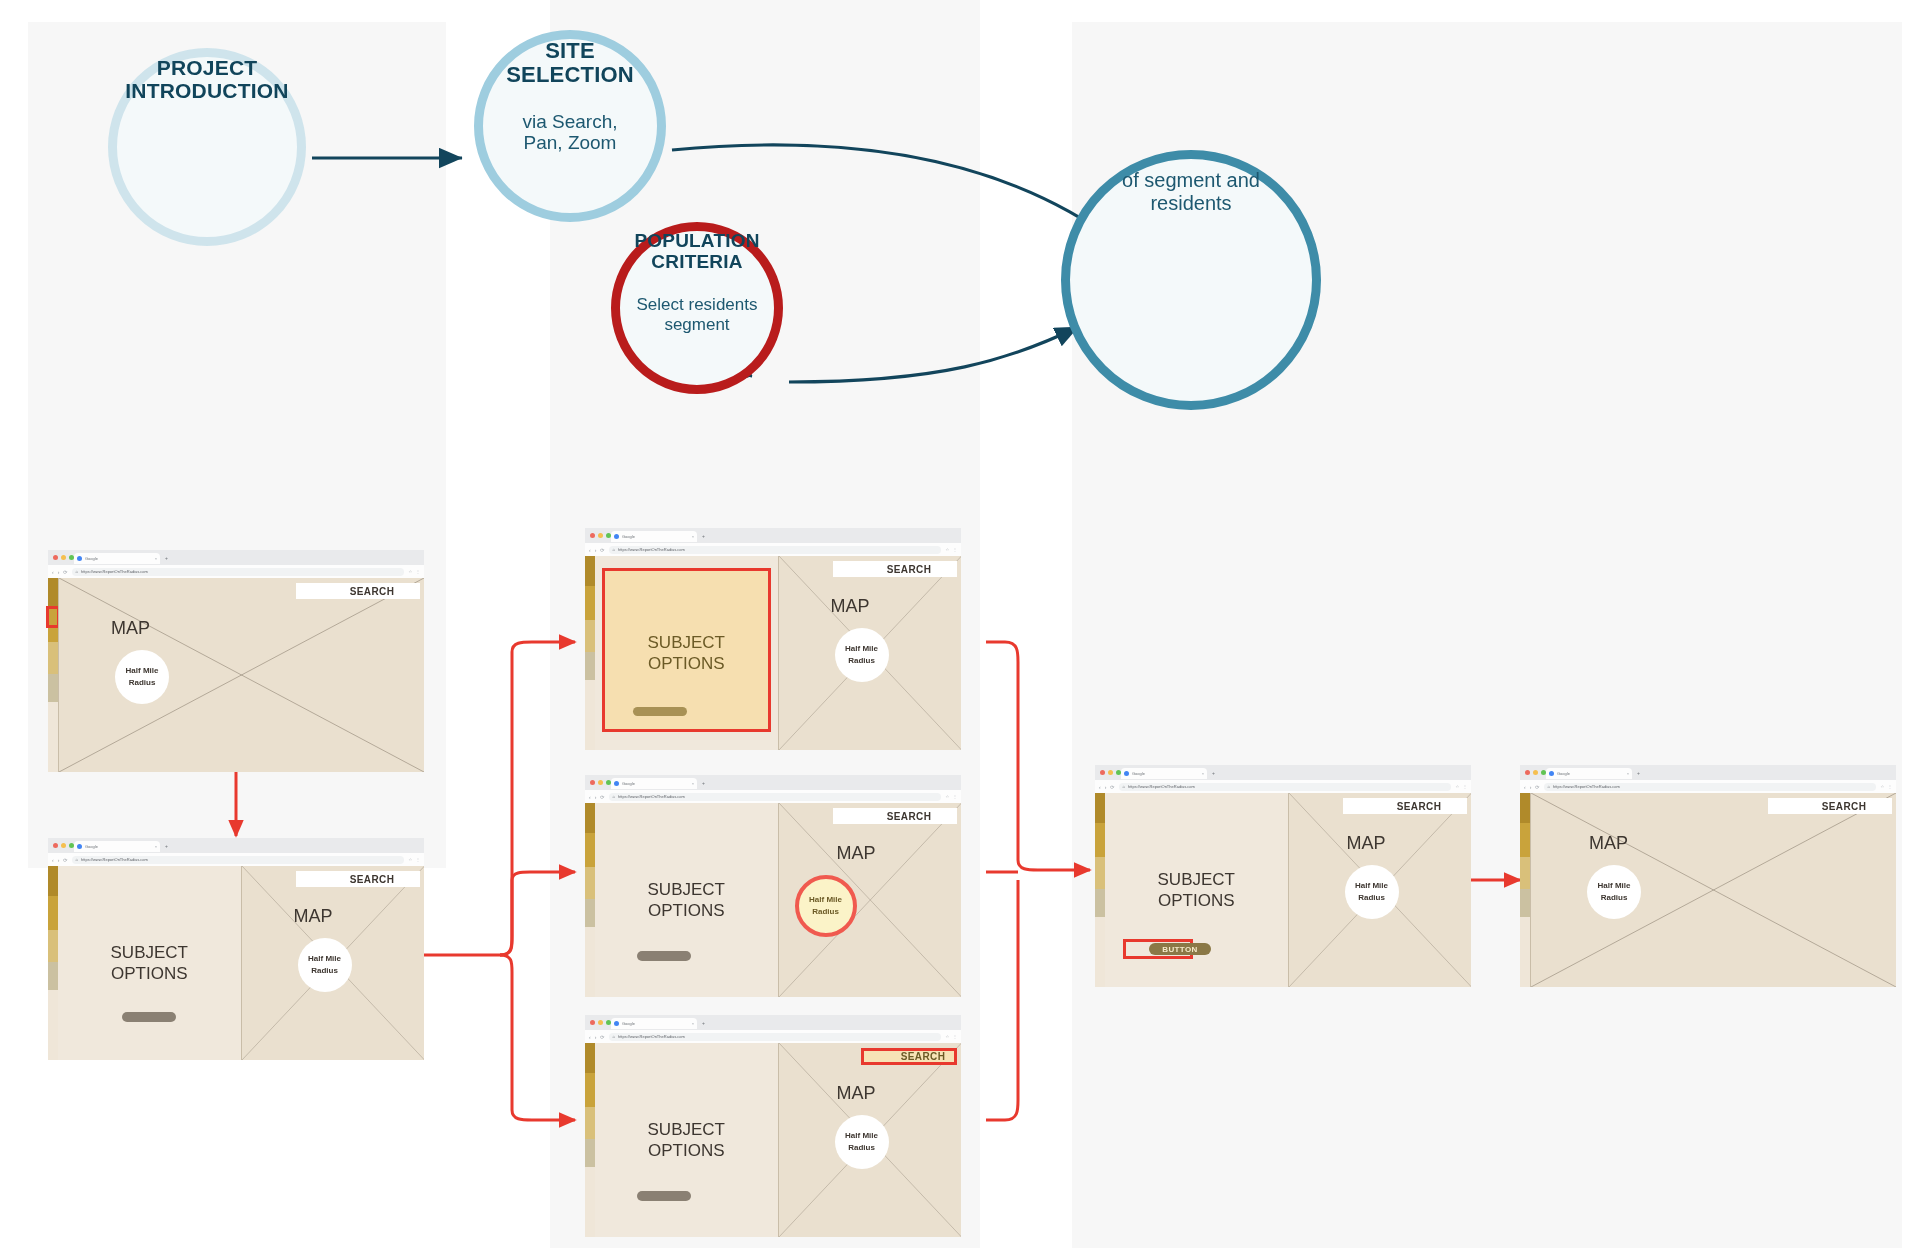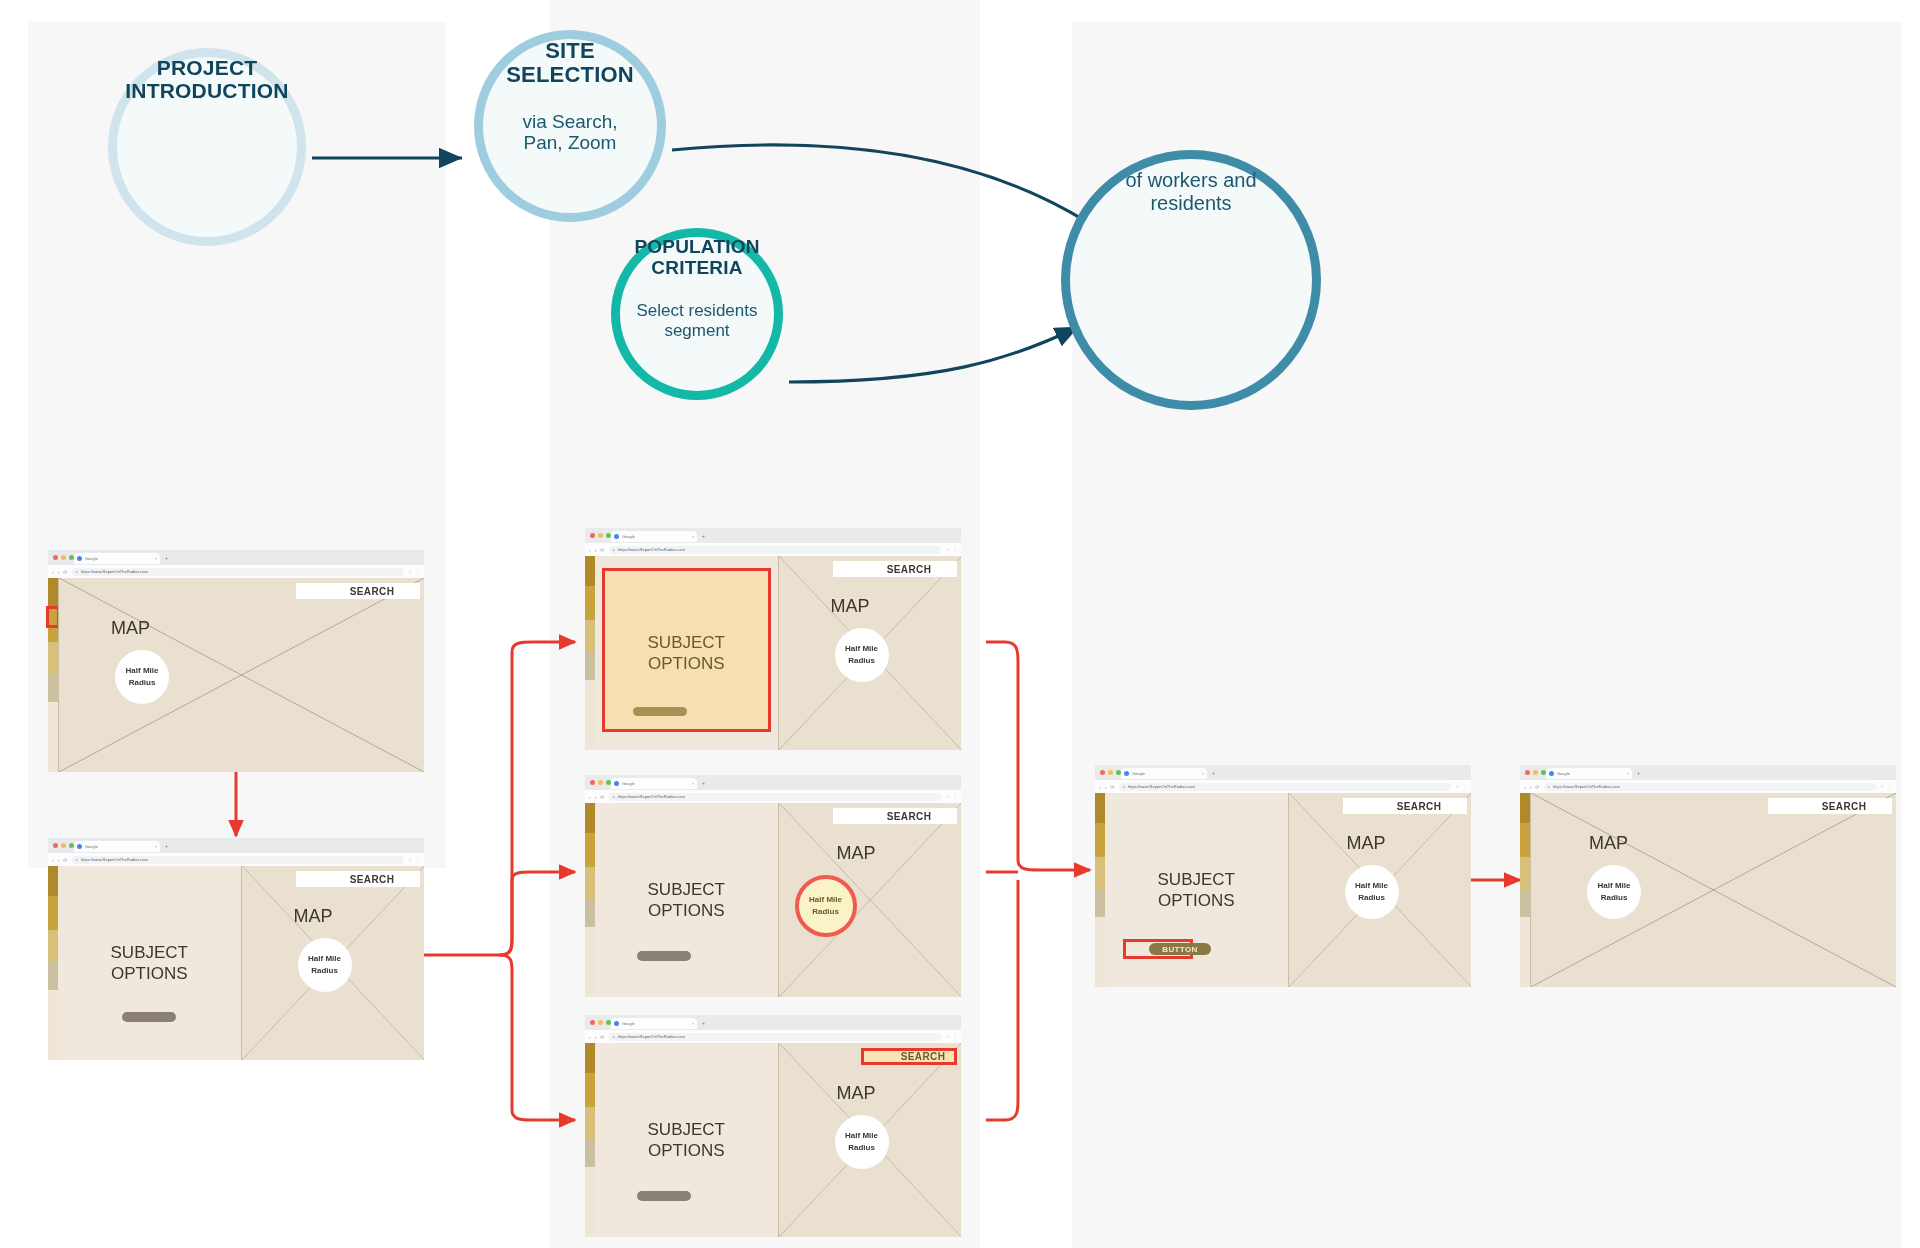--- a/index.html
+++ b/index.html
@@ -13,21 +13,21 @@
           display:flex;flex-direction:column;align-items:center;justify-content:flex-start;
           text-align:center;color:#11455b;box-sizing:border-box;gap:16px;}
   .circle .ttl{font-weight:700;line-height:1.08;letter-spacing:.2px;}
   .circle .sub{font-weight:400;line-height:1.15;color:#1d5870;}
 
   #c-project{left:108px;top:48px;width:198px;height:198px;border:9px solid #cfe4ec;}
   #c-project .ttl{font-size:21px;}
   #c-site{left:474px;top:30px;width:192px;height:192px;border:9px solid #9ecddf;}
   #c-site .ttl{font-size:22px;}
   #c-site .sub{font-size:19px;margin-top:8px;}
-  #c-pop{left:611px;top:228px;width:172px;height:172px;border:9px solid #14b8a6;}
+  #c-pop{left:611px;top:222px;width:172px;height:172px;border:9px solid #b91c1c;}
   #c-pop .ttl{font-size:19px;}
   #c-pop .sub{font-size:17px;margin-top:7px;}
   #c-data{left:1061px;top:150px;width:260px;height:260px;border:9px solid #3e8ca8;}
   #c-data .ttl{font-size:34px;}
   #c-data .sub{font-size:20px;margin-top:10px;}
 
   svg.flow{position:absolute;left:0;top:0;width:1920px;height:1248px;pointer-events:none;}
 
   
   .mock{position:absolute;background:#ffffff;box-shadow:0 0 0 0 rgba(0,0,0,0);}
@@ -150,21 +150,21 @@
     <div>CRITERIA</div>
   </div>
   <div class="sub">
     <div>Select  residents</div>
     <div>segment</div>
   </div>
 </div>
 
 <div class="circle" id="c-data">
   <div class="sub">
-    <div>of workers and</div>
+    <div>of segment and</div>
     <div>residents</div>
   </div>
 </div>
 
 <div class="mock" style="left:48px;top:550px;width:376px;height:222px;">
   <div class="chrome">
     <div class="lights">
       <i class="l1"></i>
       <i class="l2"></i>
       <i class="l3"></i>

